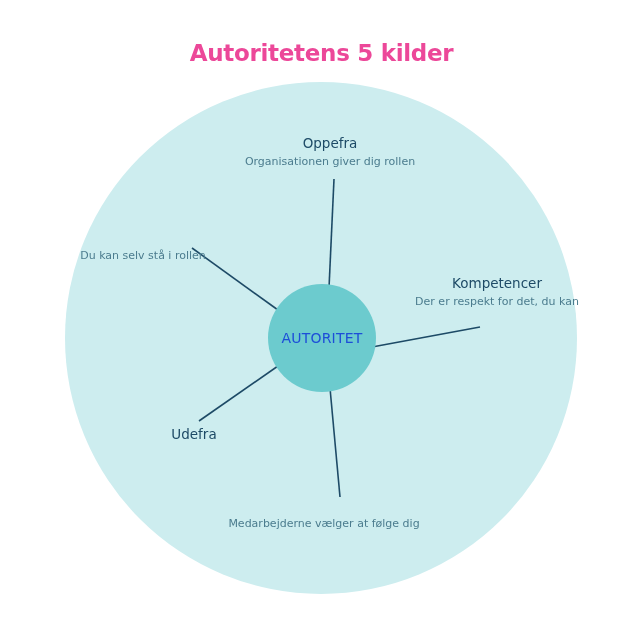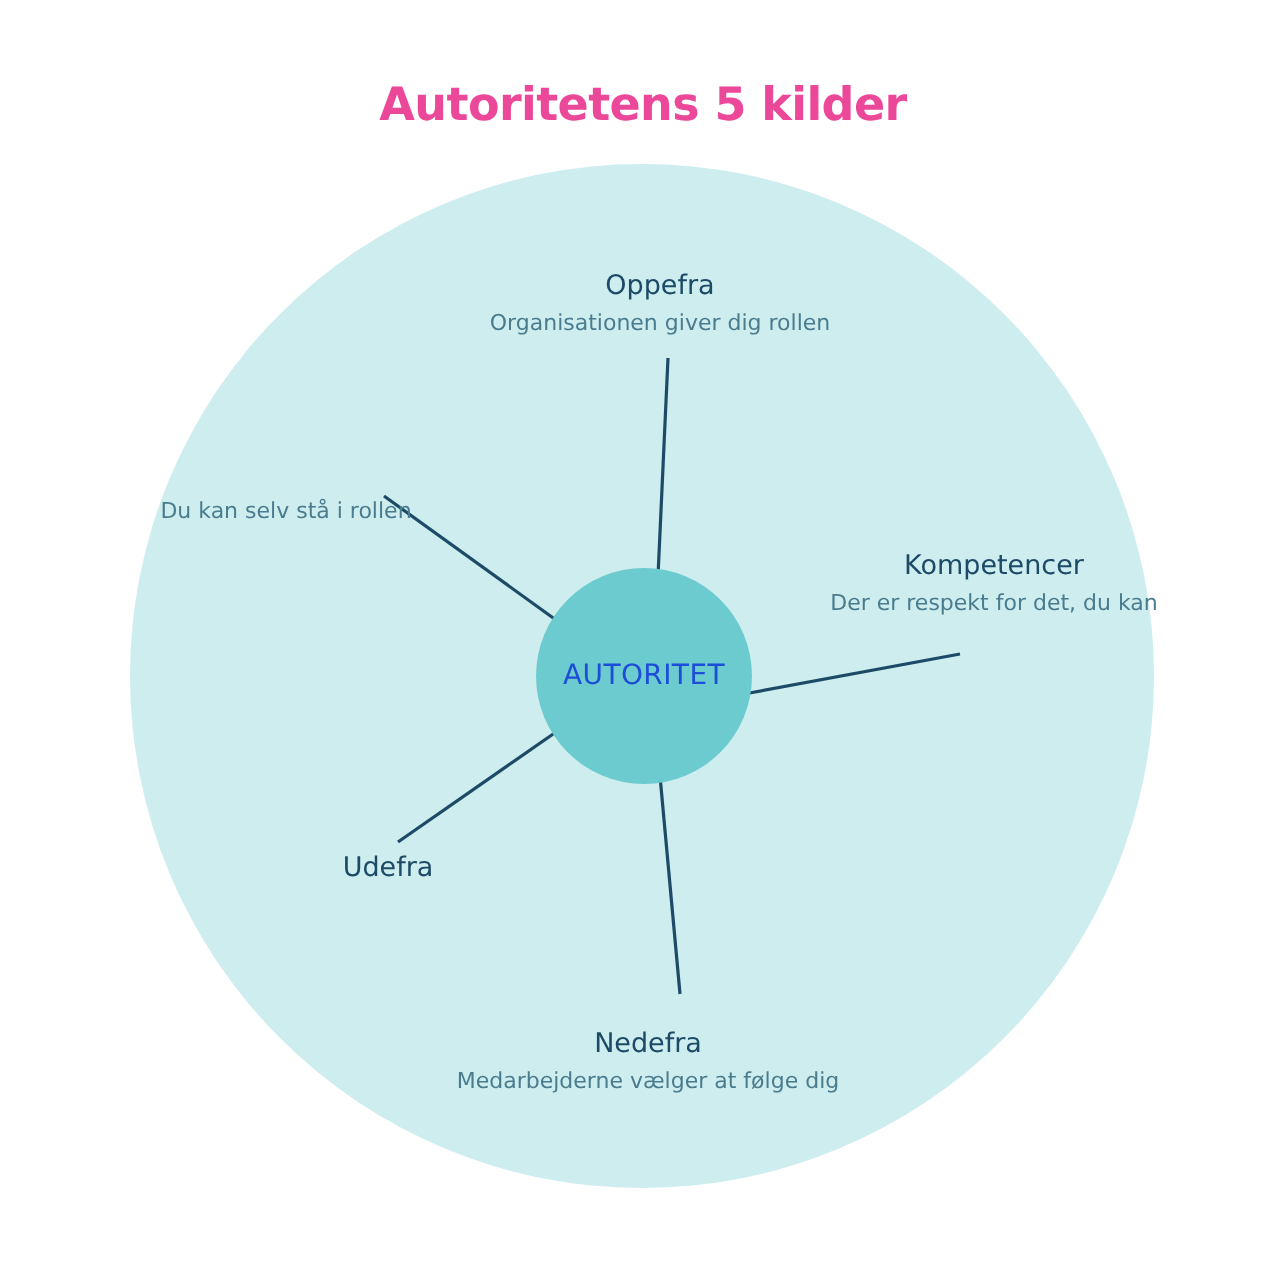--- a/index.html
+++ b/index.html
@@ -34,21 +34,20 @@
   <div class="head">Oppefra</div>
   <div class="sub">Organisationen giver dig rollen</div>
 </div>
 
 <div class="label" style="left:473px; top:275px;margin-left:24px;">
   <div class="head">Kompetencer</div>
   <div class="sub">Der er respekt for det, du kan</div>
 </div>
 
 <div class="label" style="left:324px; top:514px;">
-  <div class="head">Nedefra</div>
   <div class="sub">Medarbejderne vælger at følge dig</div>
 </div>
 
 <div class="label" style="left:194px; top:426px;">
   <div class="head">Udefra</div>
 </div>
 
 <div class="label" style="left:143px; top:246px;">
   <div class="sub">Du kan selv stå i rollen</div>
 </div>

